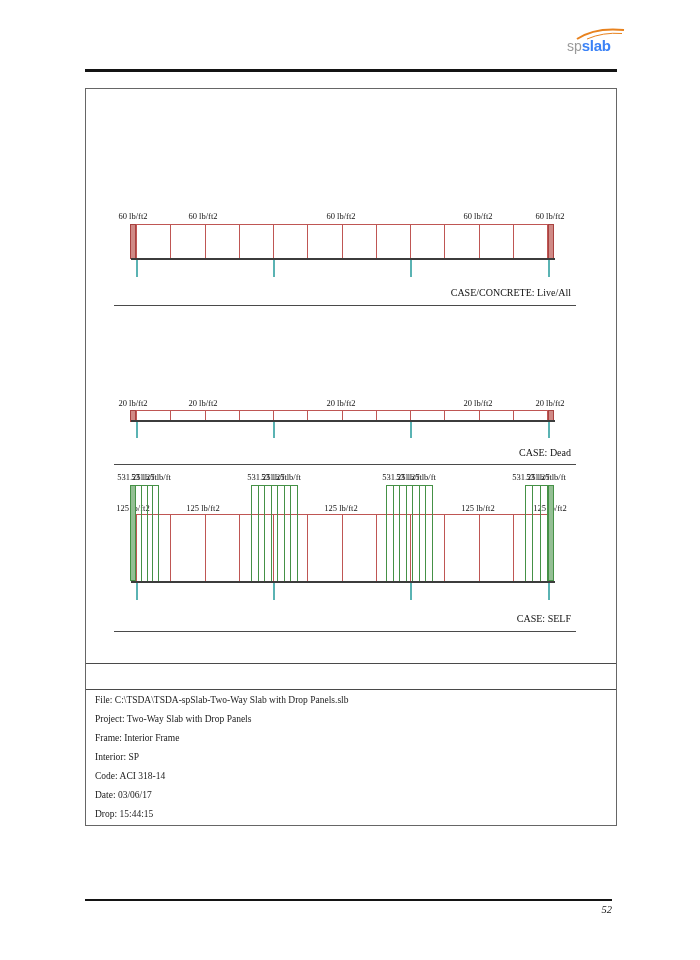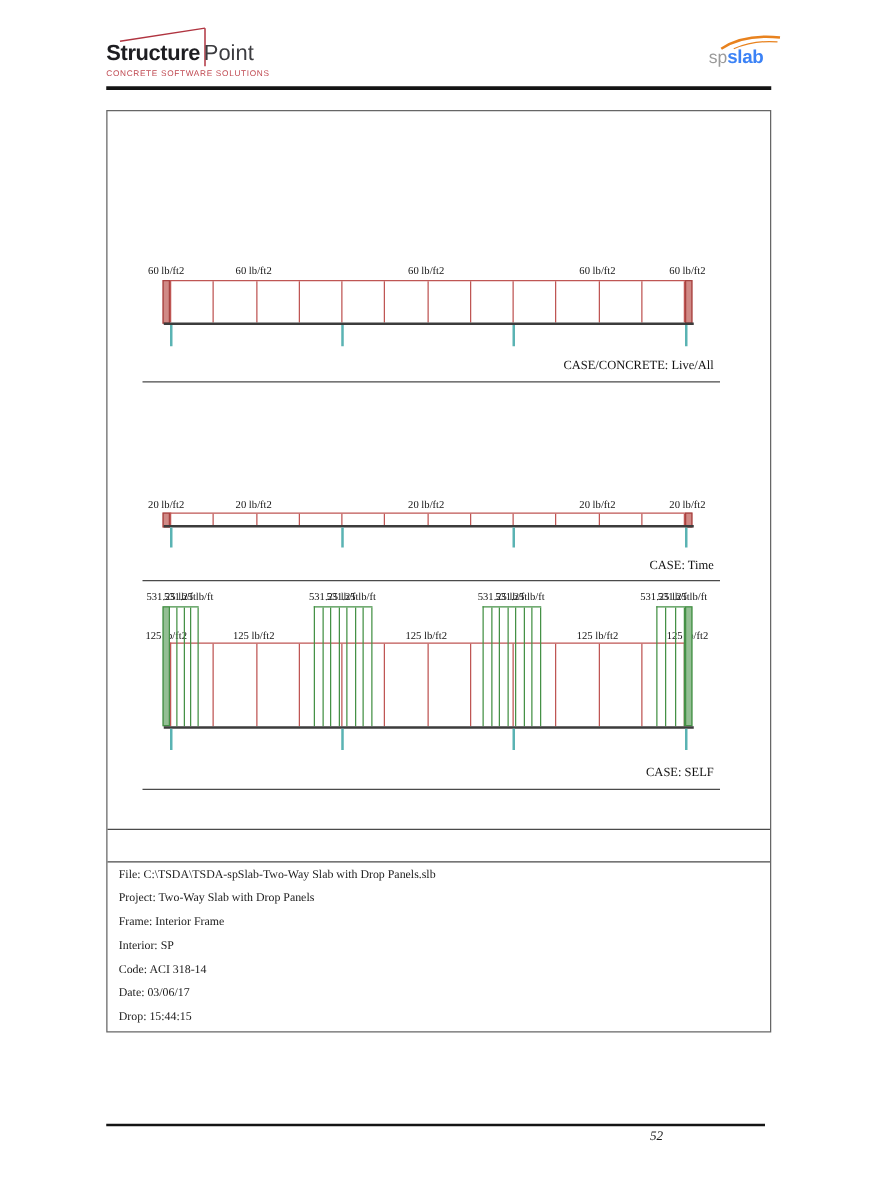--- a/index.html
+++ b/index.html
@@ -17,21 +17,21 @@
   #brand .bold{font-family:"Liberation Sans",sans-serif;font-weight:bold;font-size:17.5px;color:#1d1d21;letter-spacing:-0.3px;}
   #brand .light{font-family:"Liberation Sans",sans-serif;font-weight:normal;font-size:17.5px;color:#3c3c40;}
   #brand .tagline{position:absolute;left:0;top:36px;font-family:"Liberation Sans",sans-serif;
         font-size:6.6px;letter-spacing:0.55px;color:#c04a52;white-space:nowrap;}
   #product-logo{position:absolute;left:563px;top:26px;width:60px;height:32px;font-family:"Liberation Sans",sans-serif;}
   #product-logo .txt{position:absolute;left:4px;top:11px;white-space:nowrap;}
   #product-logo .sp{color:#9a9a9a;font-size:14px;}
   #product-logo .name{color:#3b82f6;font-weight:bold;font-size:15px;letter-spacing:-0.3px;}
 
   .hr-thick{position:absolute;background:#141414;}
-  .pgnum{position:absolute;font-size:10.5px;font-style:italic;}
+  .pgnum{position:absolute;font-size:10.5px;text-align:right;font-style:italic;}
 
   
   #box{position:absolute;left:85px;top:88px;width:530px;height:736px;border:1px solid #666;background:#fff;}
 
   .ld-label{position:absolute;width:60px;text-align:center;font-size:8.5px;white-space:nowrap;color:#141414;}
   .gl-label{position:absolute;width:70px;text-align:center;font-size:8.5px;white-space:nowrap;color:#141414;}
   .case-label{position:absolute;right:45px;font-size:10px;color:#111;text-align:right;white-space:nowrap;}
   .case-rule{position:absolute;left:28px;width:462px;height:1px;background:var(--rule);}
   .full-rule{position:absolute;left:0;right:0;height:1px;background:var(--rule);}
 
@@ -47,30 +47,20 @@
   .tick{position:absolute;width:1.5px;background:var(--teal);}
 
   .lic{position:absolute;left:9px;font-size:9.5px;white-space:nowrap;}
   .info{position:absolute;left:9px;font-size:9.5px;white-space:nowrap;}
 </style>
 </head>
 <body>
 
 <div id="page">
 
-  <div id="brand">
-    <svg width="150" height="48" style="position:absolute;left:0;top:0">
-      <line x1="11" y1="13" x2="79" y2="2.5" stroke="#b03440" stroke-width="1.2"></line>
-      <line x1="79" y1="2.5" x2="79" y2="33" stroke="#b03440" stroke-width="1.2"></line>
-    </svg>
-    <div class="abs" style="left:0;top:12px">
-      <span class="bold">Structure</span><span class="light" style="margin-left:3px">Point</span>
-    </div>
-    <div class="tagline">CONCRETE SOFTWARE SOLUTIONS</div>
-  </div>
 
   <div id="product-logo">
     <svg width="52" height="15" style="position:absolute;left:12px;top:0">
       <path d="M2 13 Q 20 1, 49 4" fill="none" stroke="#e8821e" stroke-width="2"></path>
       <path d="M12 13 Q 28 6, 47 7.5" fill="none" stroke="#e8821e" stroke-width="1"></path>
     </svg>
     <div class="txt">
       <span class="sp">sp</span><span class="name">slab</span>
     </div>
   </div>
@@ -129,21 +119,21 @@
         <i></i>
         <i></i>
     </div>
     <div class="bar-red" style="left:44px;top:321px;height:12px"></div>
     <div class="bar-red" style="left:462px;top:321px;height:12px"></div>
     <div class="baseline" style="left:45px;top:331px;width:424px"></div>
     <div class="tick" style="left:50px;top:333px;height:16px"></div>
     <div class="tick" style="left:187px;top:333px;height:16px"></div>
     <div class="tick" style="left:324px;top:333px;height:16px"></div>
     <div class="tick" style="left:462px;top:333px;height:16px"></div>
-    <div class="case-label" style="top:358px">CASE: Time</div>
+    <div class="case-label" style="top:358px">CASE: Dead</div>
     <div class="case-rule" style="top:375px"></div>
 
     <div class="gl-label" style="left:16px;top:383px">531.25 lb/ft</div>
     <div class="gl-label" style="left:30px;top:383px">531.25 lb/ft</div>
     <div class="gl-label" style="left:146px;top:383px">531.25 lb/ft</div>
     <div class="gl-label" style="left:160px;top:383px">531.25 lb/ft</div>
     <div class="gl-label" style="left:281px;top:383px">531.25 lb/ft</div>
     <div class="gl-label" style="left:295px;top:383px">531.25 lb/ft</div>
     <div class="gl-label" style="left:411px;top:383px">531.25 lb/ft</div>
     <div class="gl-label" style="left:425px;top:383px">531.25 lb/ft</div>

